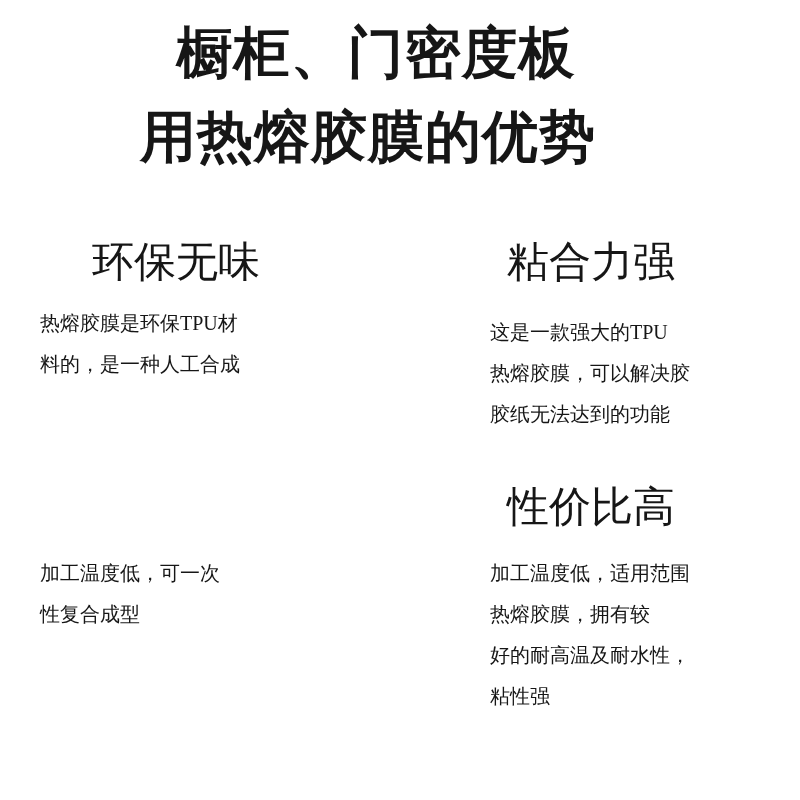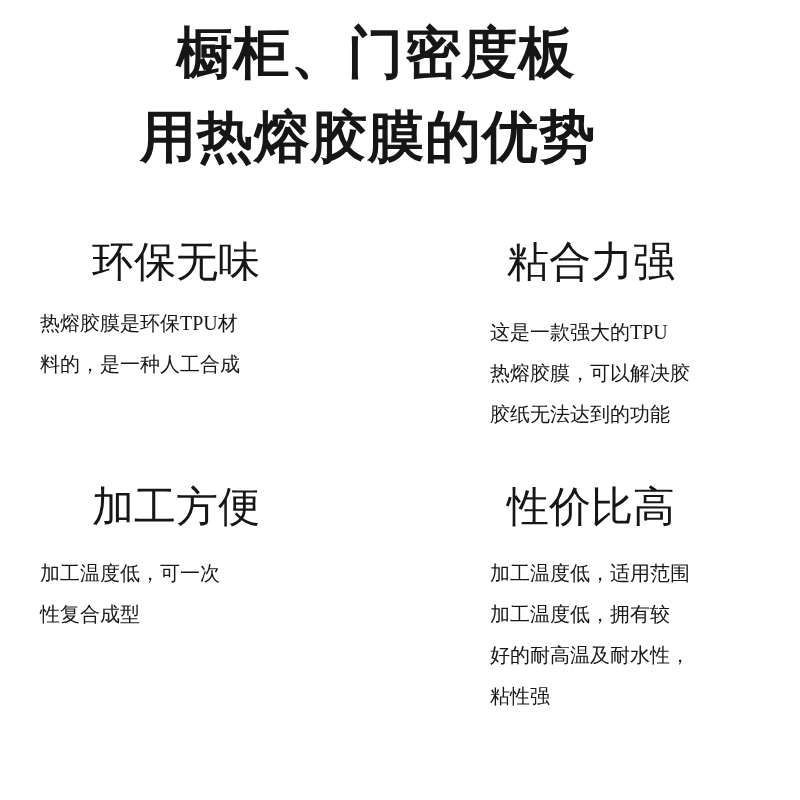--- a/index.html
+++ b/index.html
@@ -80,27 +80,26 @@
     <span class="body-line">料的，是一种人工合成</span>
   </div>
 
   <h2 class="sec-heading col-right row-top">粘合力强</h2>
   <div class="sec-body col-right offset-down">
     <span class="body-line">这是一款强大的TPU</span>
     <span class="body-line">热熔胶膜，可以解决胶</span>
     <span class="body-line">胶纸无法达到的功能</span>
   </div>
 
-  <h2 class="sec-heading col-left row-bottom">加工方便</h2>
   <div class="sec-body col-left row-bottom">
     <span class="body-line">加工温度低，可一次</span>
     <span class="body-line">性复合成型</span>
   </div>
 
   <h2 class="sec-heading col-right row-bottom">性价比高</h2>
   <div class="sec-body col-right row-bottom">
     <span class="body-line">加工温度低，适用范围</span>
-    <span class="body-line">加工温度低，拥有较</span>
+    <span class="body-line">热熔胶膜，拥有较</span>
     <span class="body-line">好的耐高温及耐水性，</span>
     <span class="body-line">粘性强</span>
   </div>
 
 </div>
 
 </body></html>

